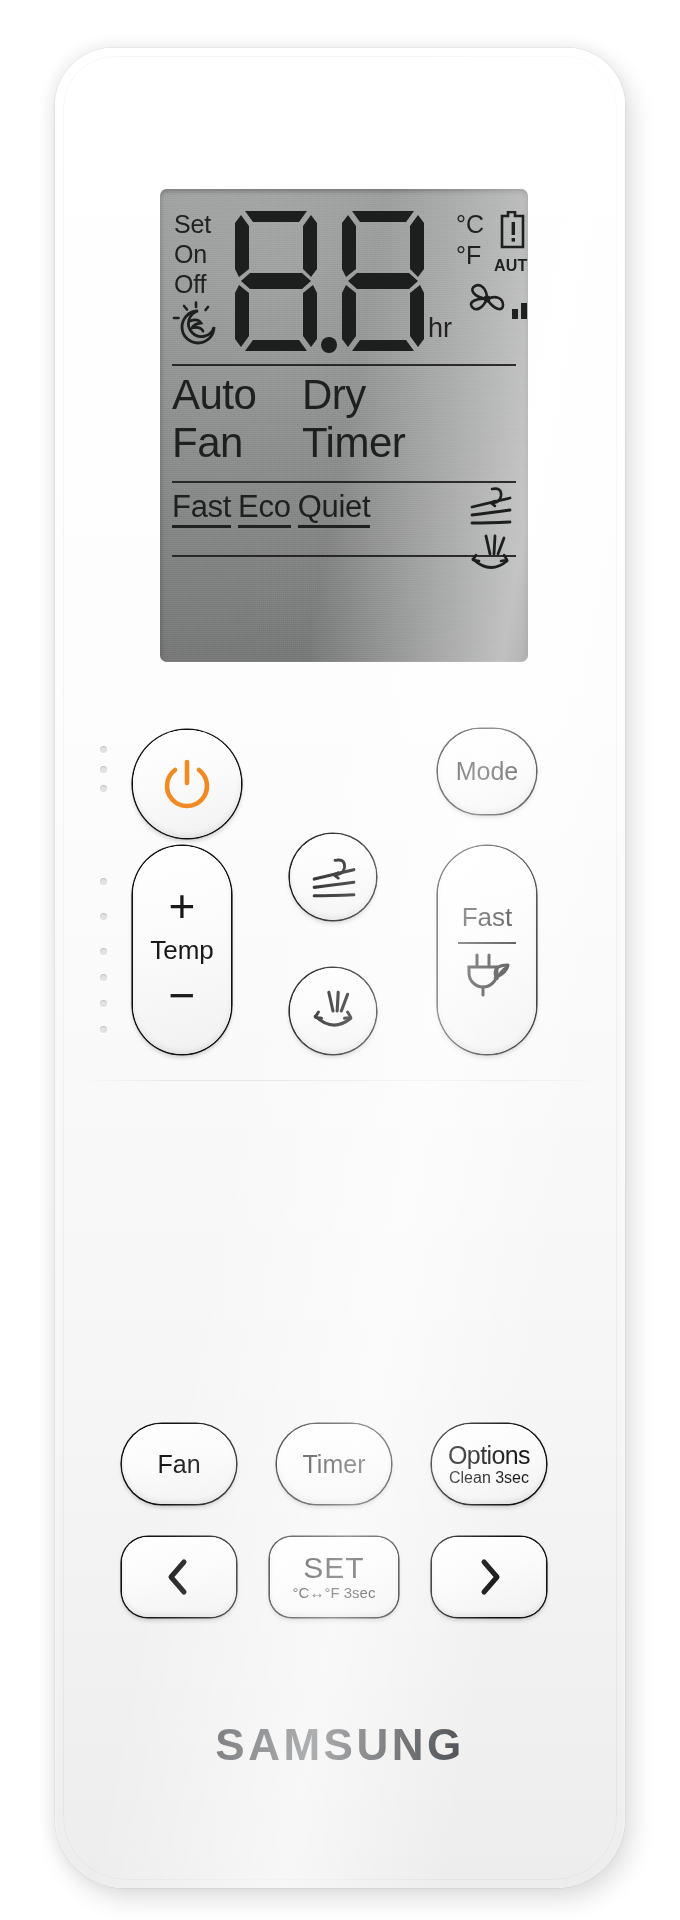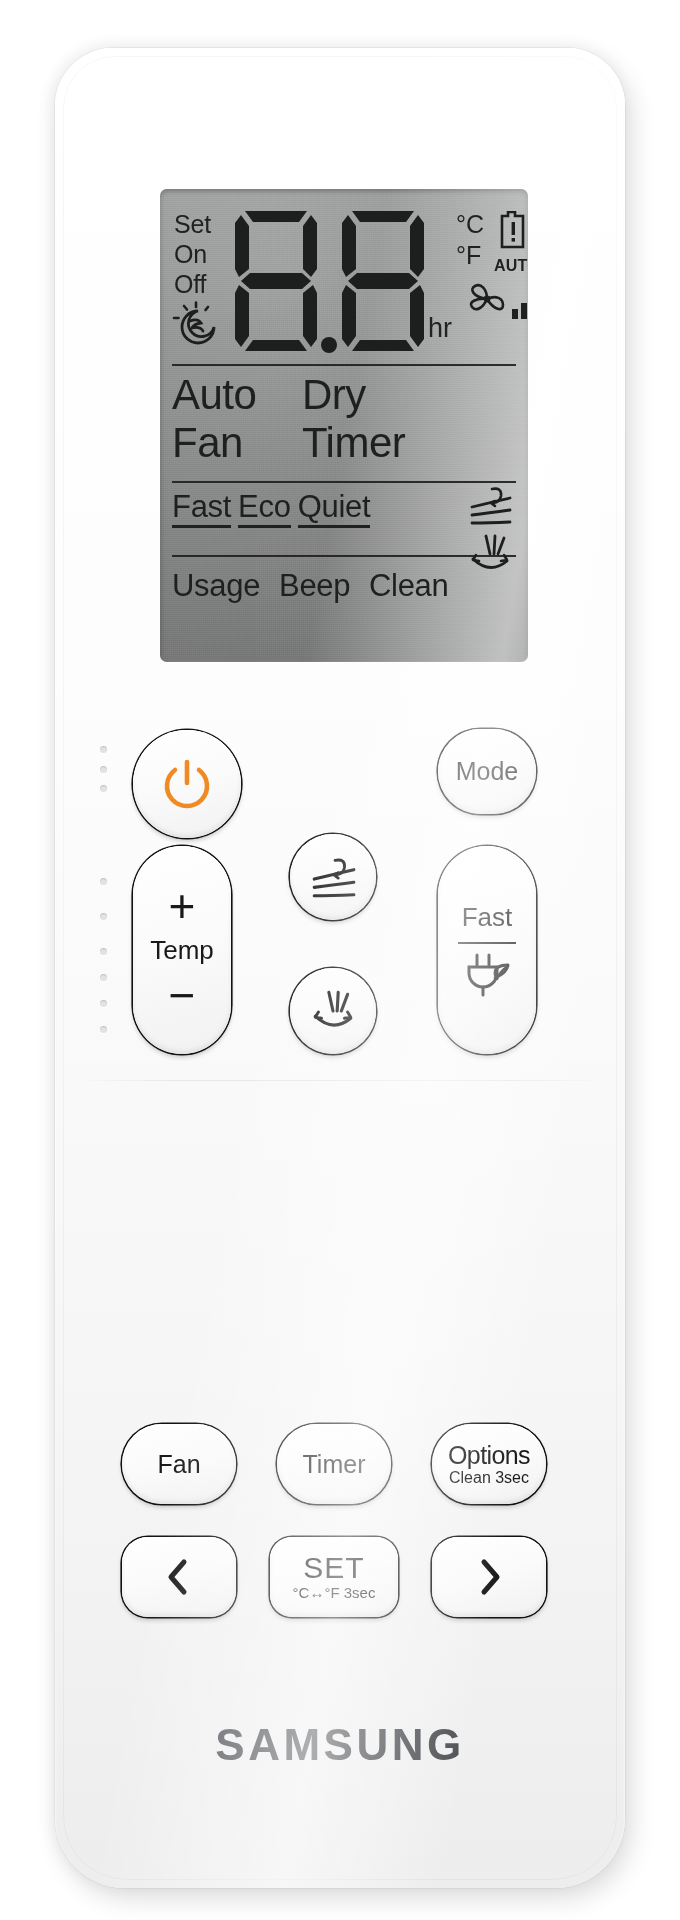--- a/index.html
+++ b/index.html
@@ -300,25 +300,20 @@
         <path d="M29 3 l-1 18" fill="none" stroke="#1d1e1e" stroke-width="2.8" stroke-linecap="round"></path>
         <path d="M38 5 l-6 16" fill="none" stroke="#1d1e1e" stroke-width="2.8" stroke-linecap="round"></path>
         <path d="M7 26 q17 16 34 2" fill="none" stroke="#1d1e1e" stroke-width="2.8" stroke-linecap="round"></path>
         <path d="M10 22 l-3 5 l6 1" fill="none" stroke="#1d1e1e" stroke-width="2.6" stroke-linecap="round" stroke-linejoin="round"></path>
         <path d="M38 22 l3 5 l-6 1" fill="none" stroke="#1d1e1e" stroke-width="2.6" stroke-linecap="round" stroke-linejoin="round"></path>
       </svg>
 
       <div class="rule r3"></div>
 
       <div class="fns">
-        <div class="r r1">
-          <span>Usage</span>
-          <span>Beep</span>
-          <span>Clean</span>
-        </div>
       </div>
 
     </div>
   </div>
 
   <div class="dots d1">
       <i></i>
       <i></i>
       <i></i>
     </div>

